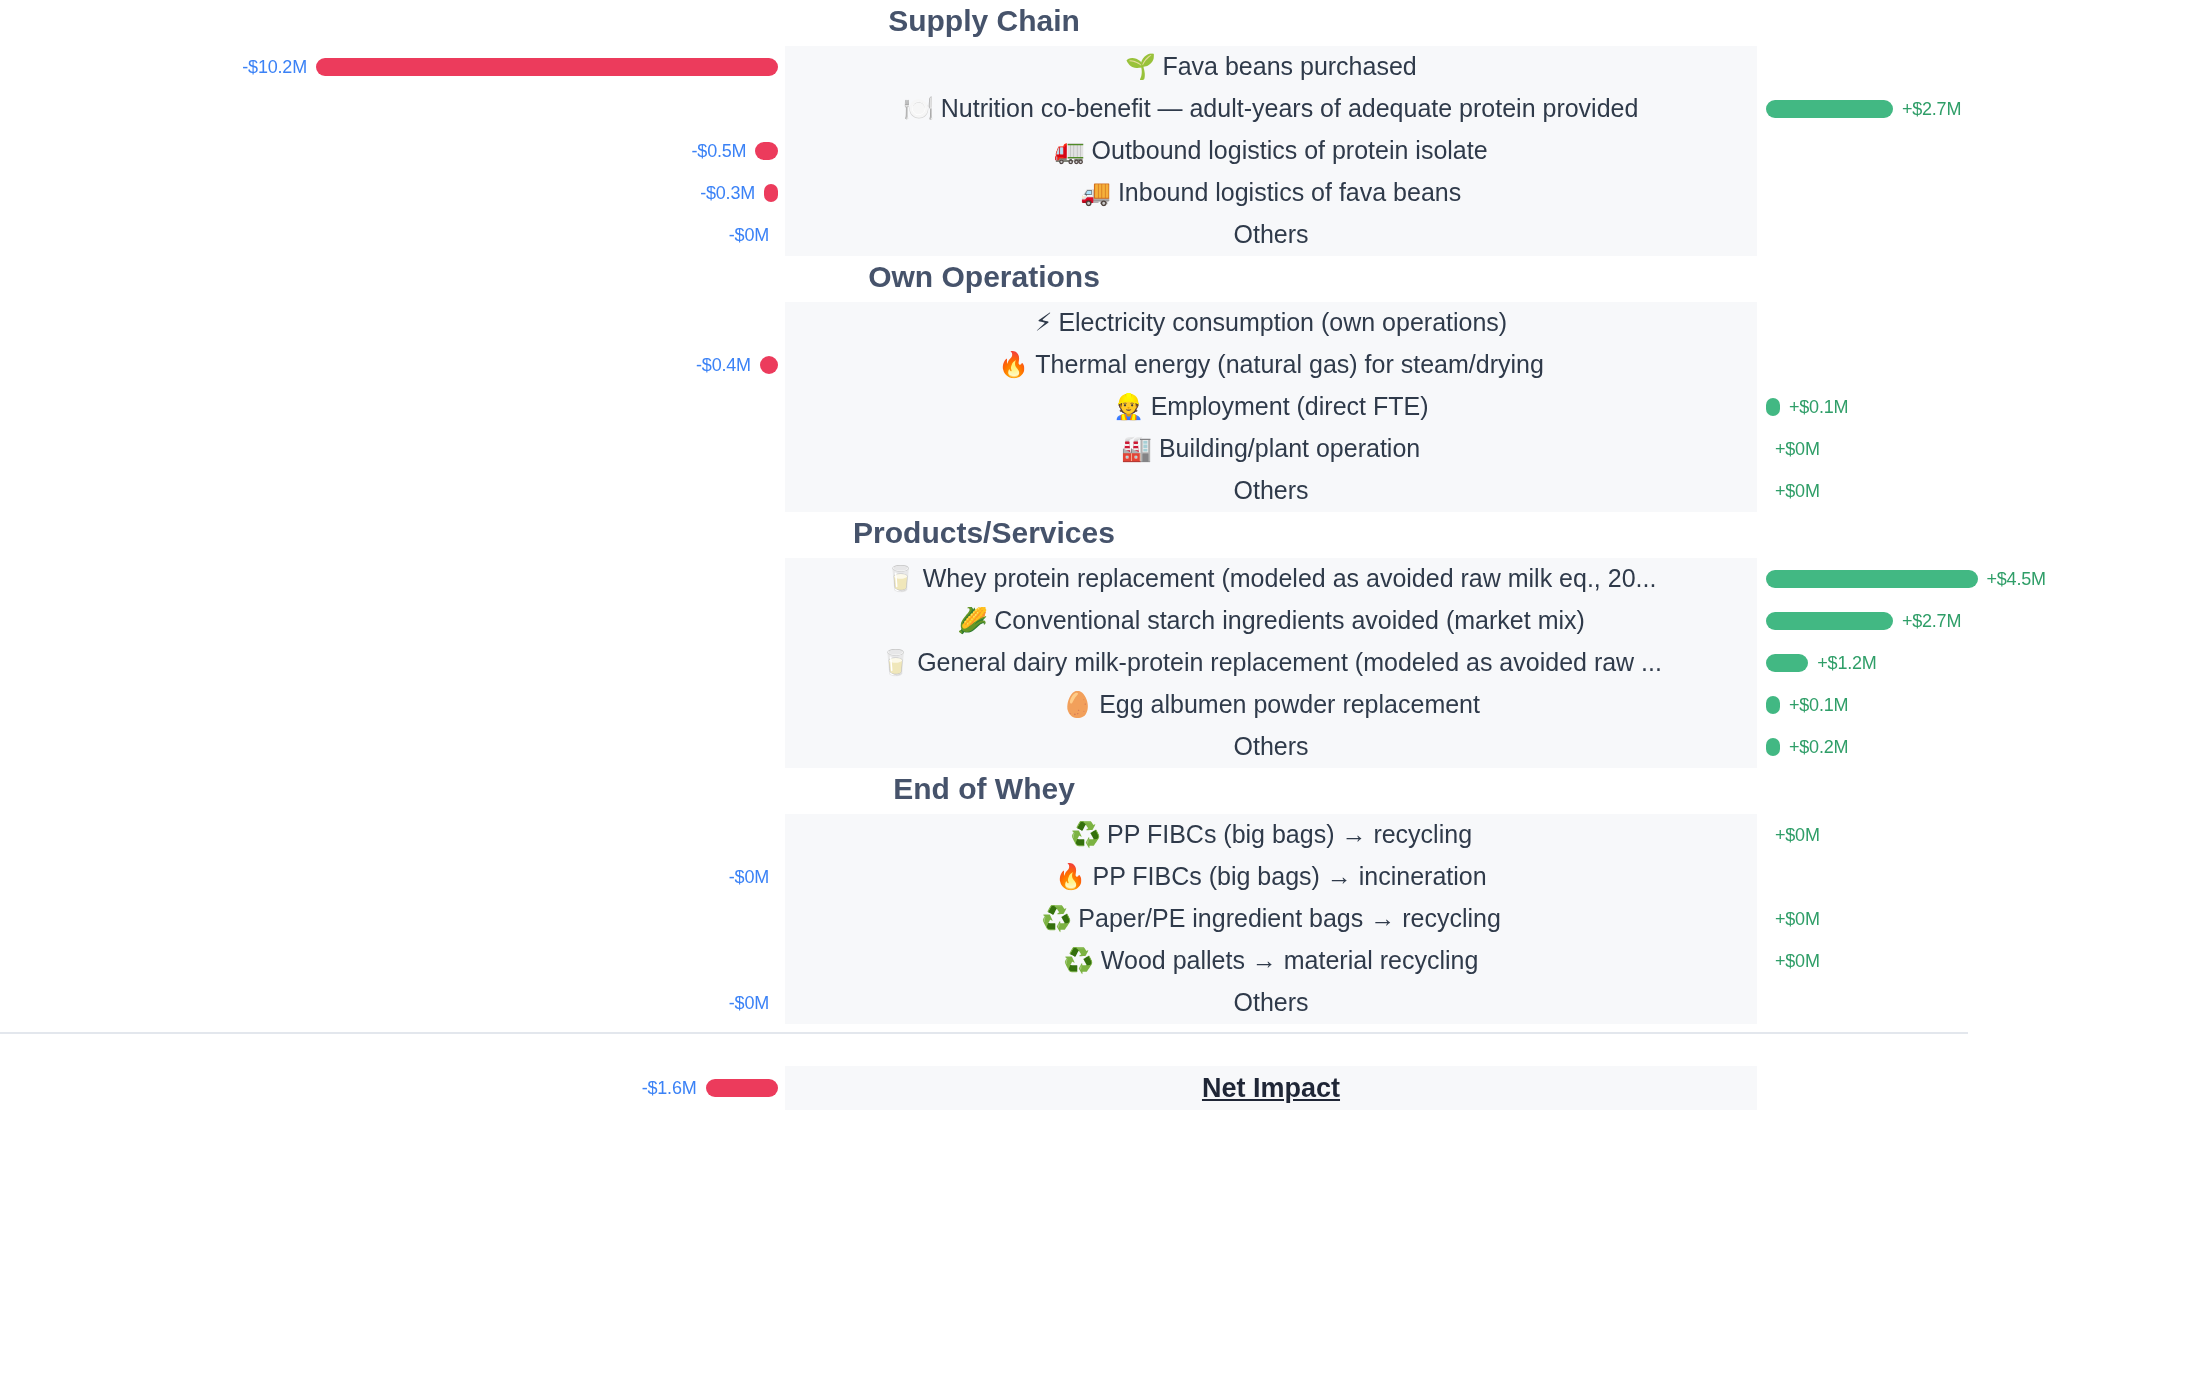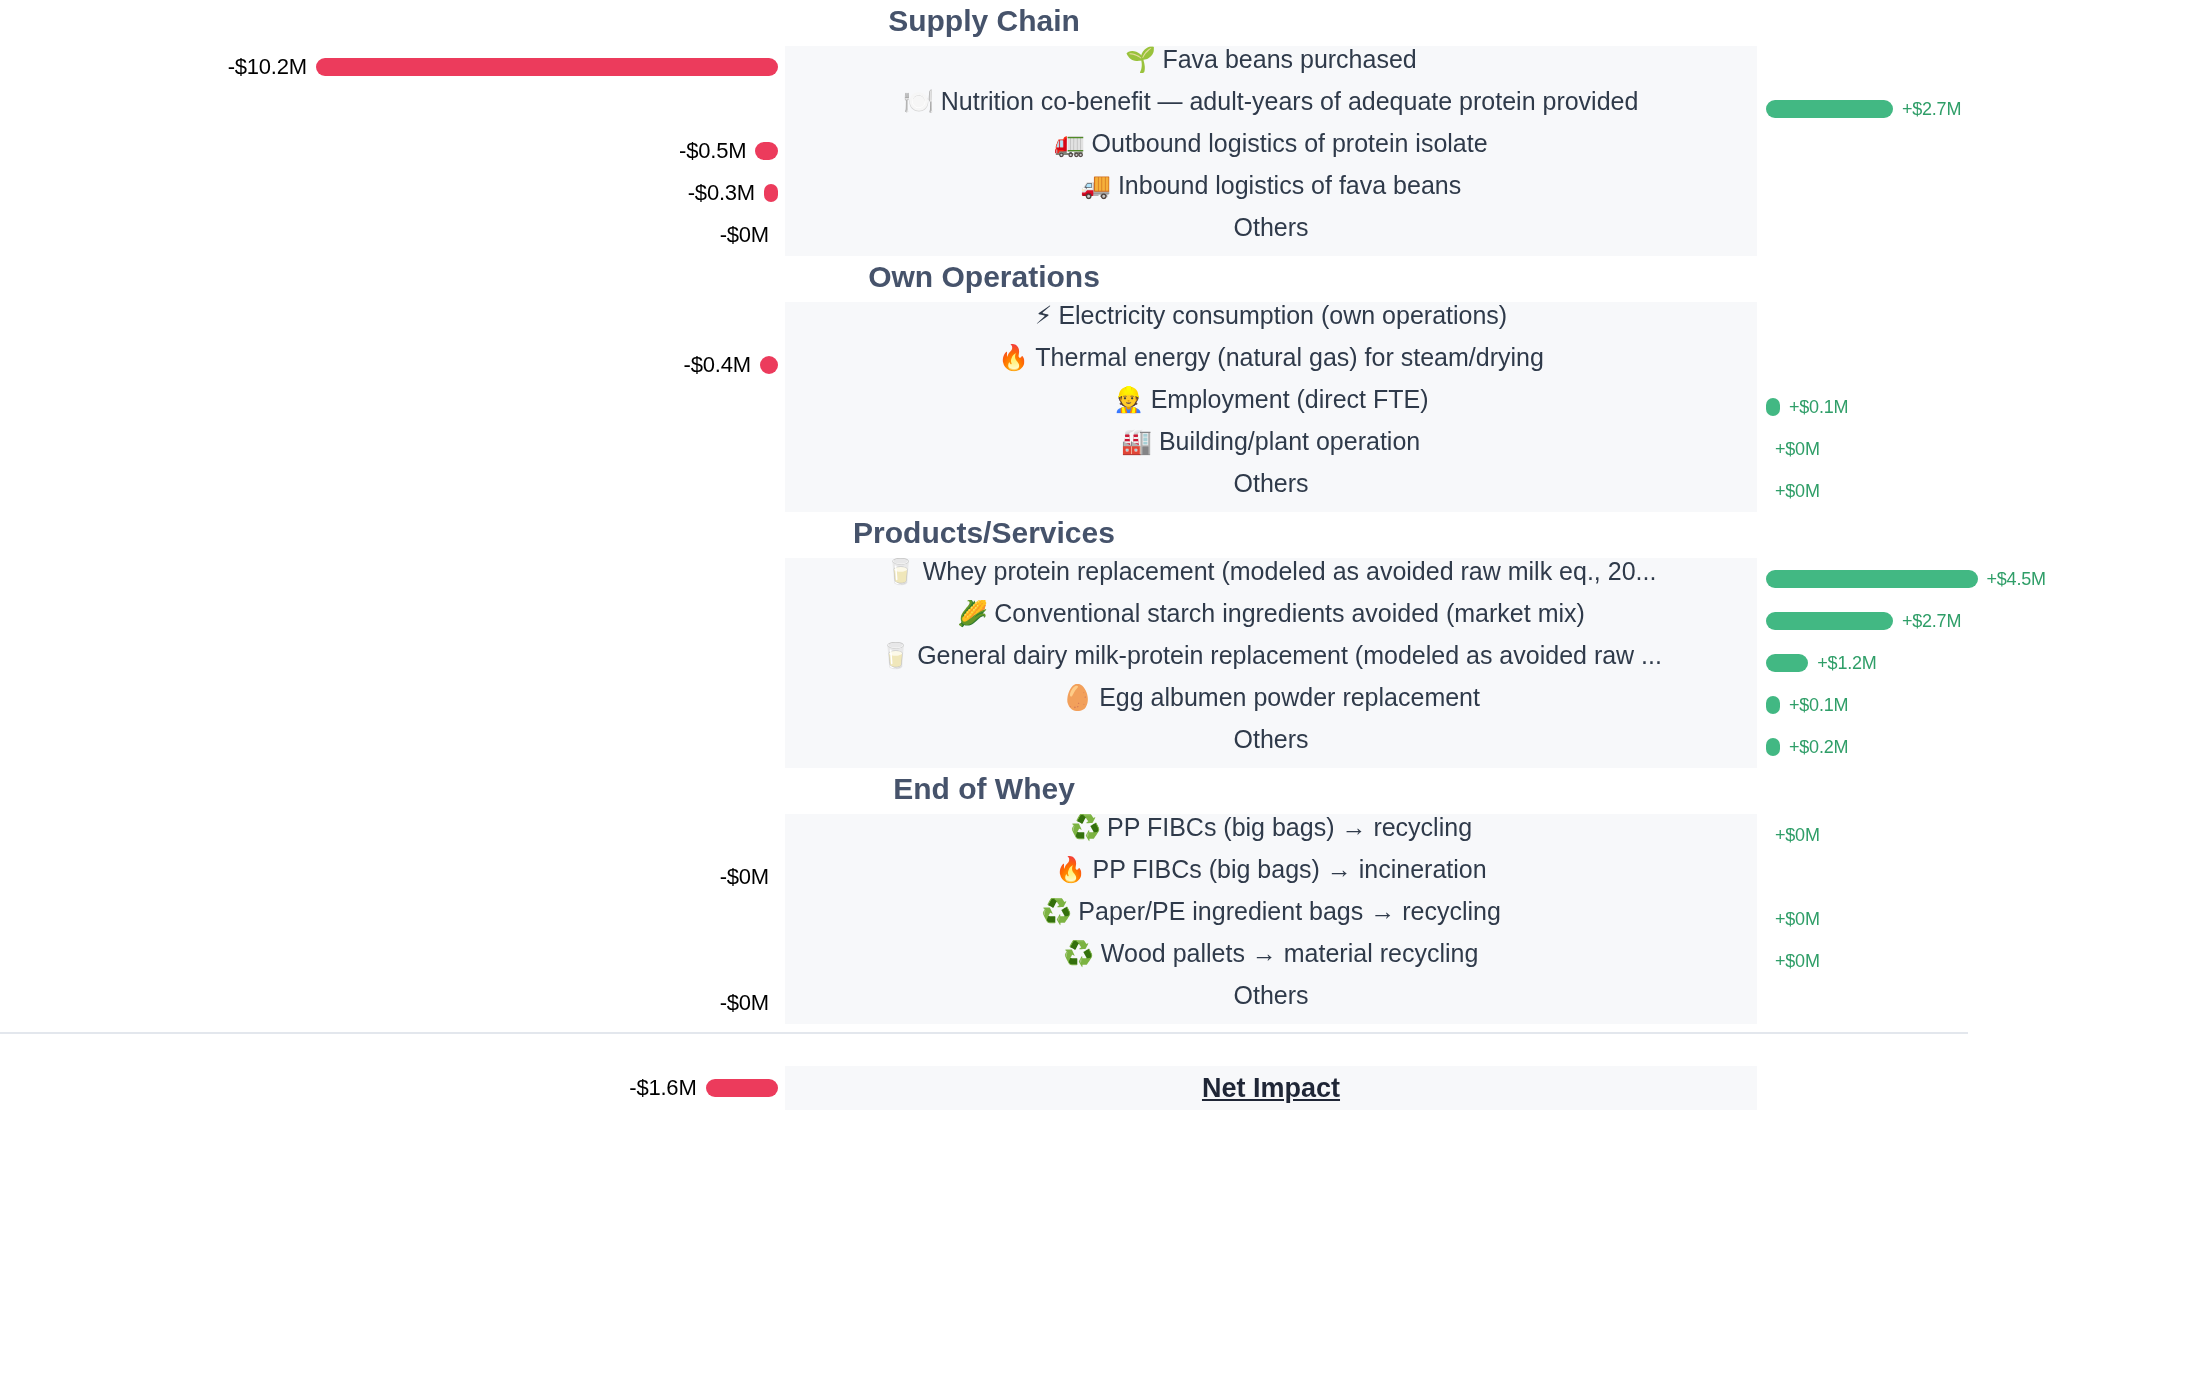--- a/index.html
+++ b/index.html
@@ -71,41 +71,41 @@
     left: 0;
     width: 785px;
     height: 100%;
     display: flex;
     align-items: center;
     justify-content: flex-end;
     padding-right: 7px;
     box-sizing: border-box;
   }
   .neg-label {
-    font-size: 22px;
-    color: #000000;
+    font-size: 18px;
+    color: #3b82f6;
     white-space: nowrap;
     margin-right: 9px;
     letter-spacing: -0.2px;
   }
   .neg-bar {
     height: 18px;
     border-radius: 9px;
     background: #ec3b5c;
     flex: none;
   }
 
   
   .center-side {
     position: absolute;
     left: 785px;
     width: 972px;
     height: 100%;
     display: flex;
-    align-items: flex-start;
+    align-items: center;
     justify-content: center;
     box-sizing: border-box;
     padding: 0 6px;
   }
   .item-label {
     font-size: 25px;
     color: #2f3a4a;
     white-space: nowrap;
     overflow: hidden;
     text-overflow: clip;

